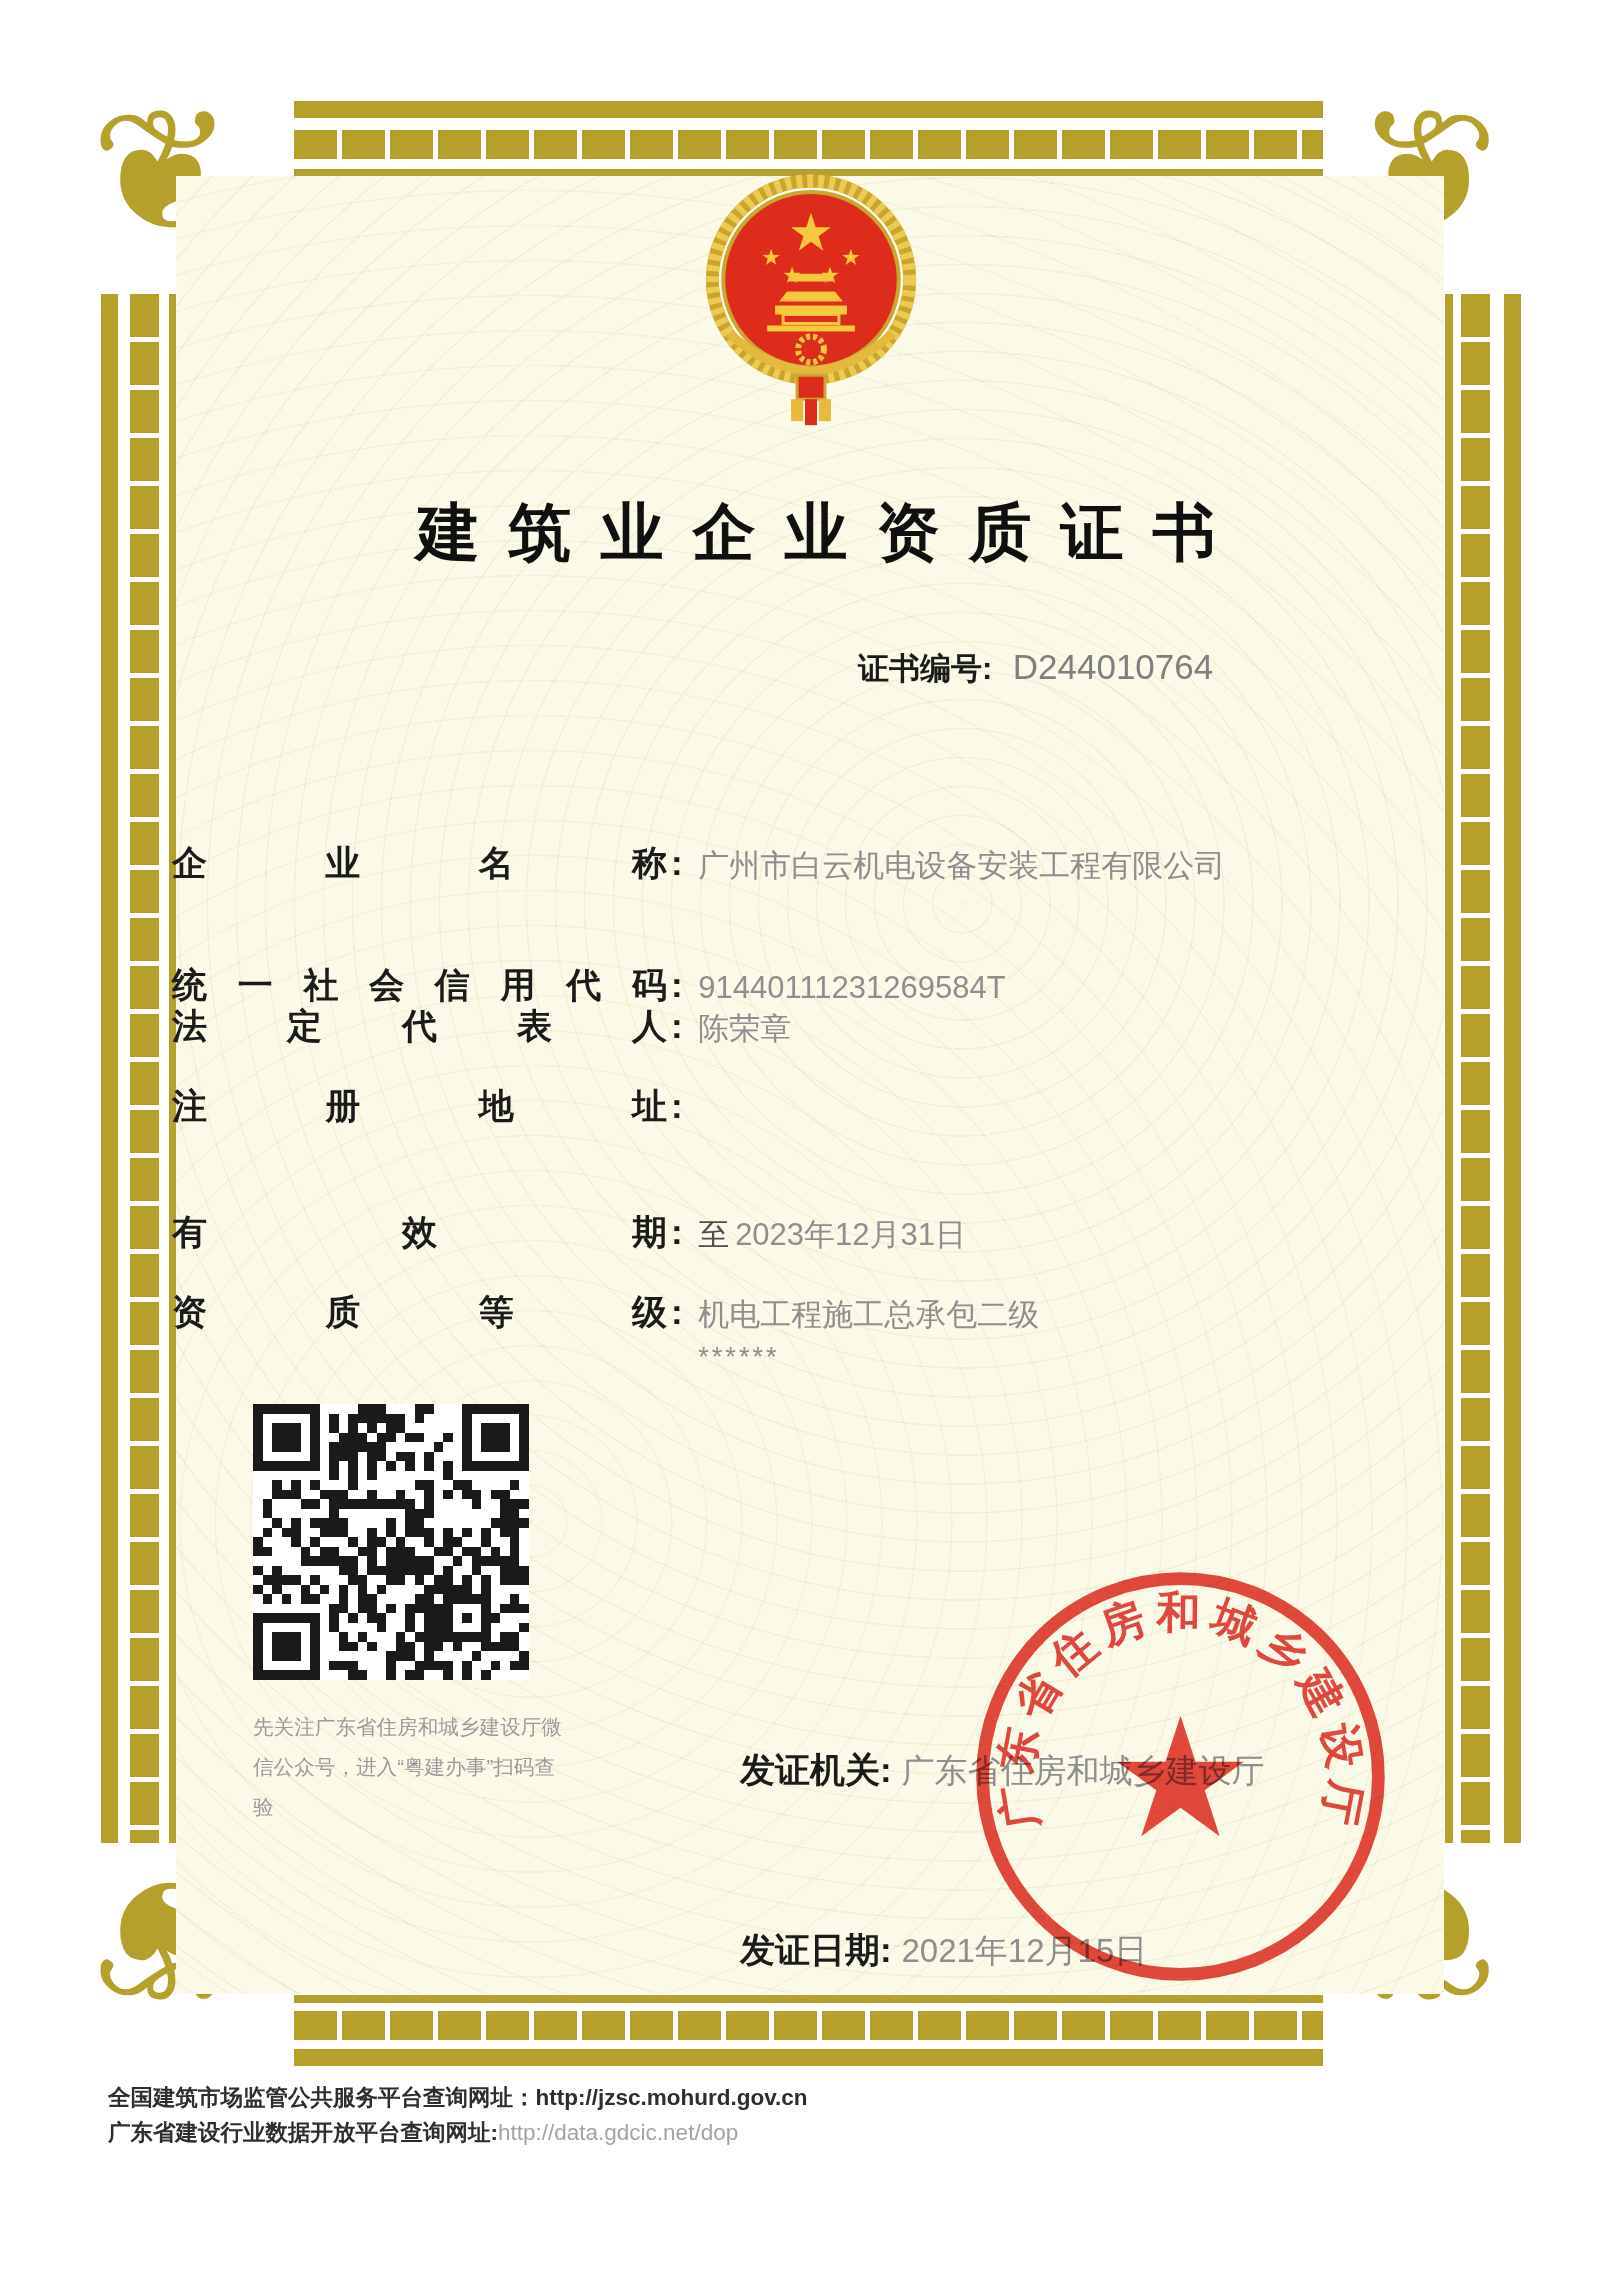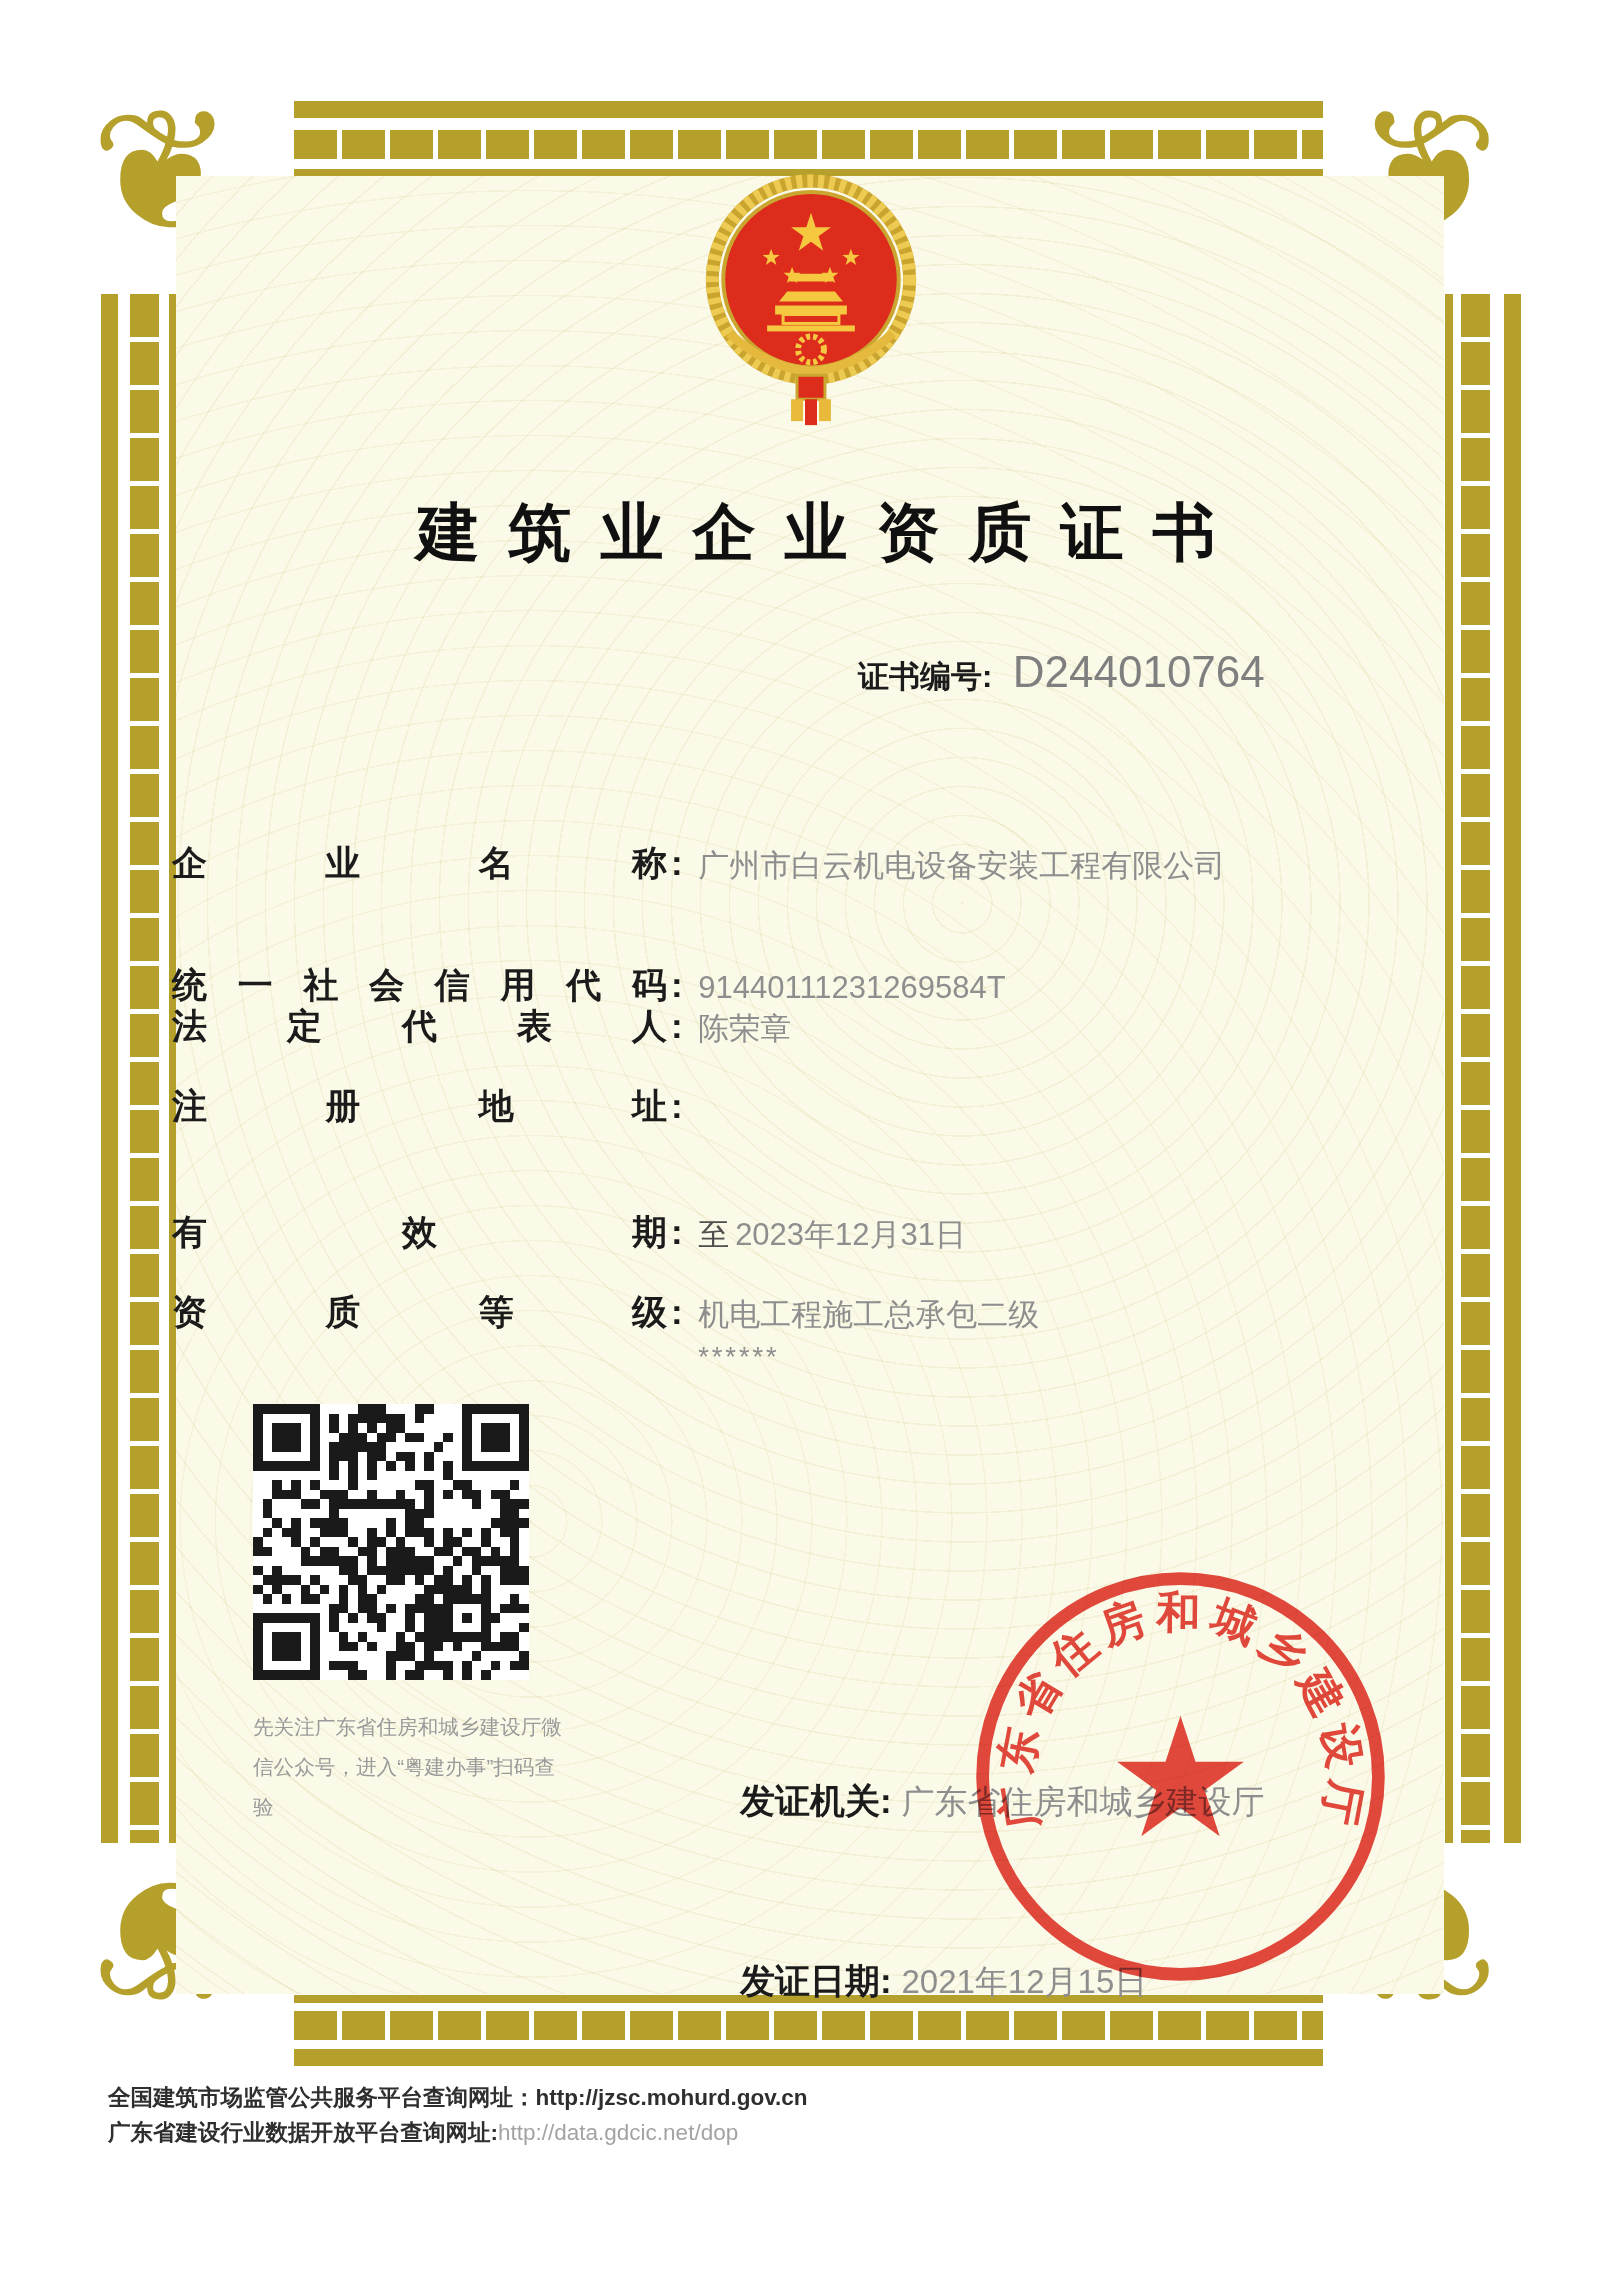--- a/index.html
+++ b/index.html
@@ -19,37 +19,37 @@
       repeating-radial-gradient(circle at 62% 40%, rgba(205,193,120,0.16) 0 1.5px, transparent 1.5px 29px),
       repeating-radial-gradient(circle at 28% 74%, rgba(205,193,120,0.13) 0 1.5px, transparent 1.5px 35px);
   }
   
   .title{
     position:absolute;left:0;right:0;top:490px;text-align:center;
     font-size:63px;font-weight:bold;color:#101010;letter-spacing:29px;padding-left:40px;
   }
   .certno{position:absolute;left:838px;top:647px;font-size:31px;}
   .certno .lab{font-weight:bold;color:#1b1b1b;margin-left:20px;}
-  .certno .val{color:#7f7f7f;font-size:44px;margin-left:11.8px;}
+  .certno .val{color:#7f7f7f;font-size:35px;margin-left:11.8px;}
   .row{position:absolute;left:172px;display:flex;align-items:flex-start;}
   .flabel{
     display:inline-block;width:495px;font-size:35px;font-weight:bold;color:#1b1b1b;
     text-align:justify;text-align-last:justify;text-justify:inter-character;line-height:1.15;
   }
   .fcolon{font-size:35px;font-weight:bold;color:#1b1b1b;margin-left:3.9px;line-height:1.15;}
   .fvalue{font-size:31px;color:#8e8e8e;margin-left:15.7px;line-height:1.3;padding-top:2.9px;}
   .fvalue .pfx{color:#4f4f4f;margin-right:5.9px;}
   .addr{max-width:765px;}
   .stars-line{display:block;font-size:27.4px;letter-spacing:2.9px;margin-top:3.9px;color:#8e8e8e;}
   .qr{position:absolute;left:253px;top:1404px;width:276px;height:276px;background:#fff;}
   .qr-caption{
     position:absolute;left:253px;top:1707px;width:309px;
     font-size:20.6px;line-height:1.95;color:#9a9a9a;
   }
-  .issue-row{position:absolute;left:740px;display:flex;align-items:baseline;margin-top:31px;}
+  .issue-row{position:absolute;left:740px;display:flex;align-items:baseline;}
   .issue-row .lab{font-size:35px;font-weight:bold;color:#1b1b1b;}
   .issue-row .val{font-size:33px;color:#8e8e8e;margin-left:9.8px;}
   .footer{position:absolute;left:108px;top:2080px;font-size:22.5px;line-height:35px;}
   .footer .lab{font-weight:bold;color:#2e2e2e;}
   .footer .url1{font-weight:bold;color:#2e2e2e;}
   .footer .url2{color:#a3a3a3;}
   .emblem{position:absolute;left:686px;top:162px;}
   .seal{position:absolute;left:965px;top:1561px;opacity:0.88;mix-blend-mode:multiply;}
 </style>
 </head>

